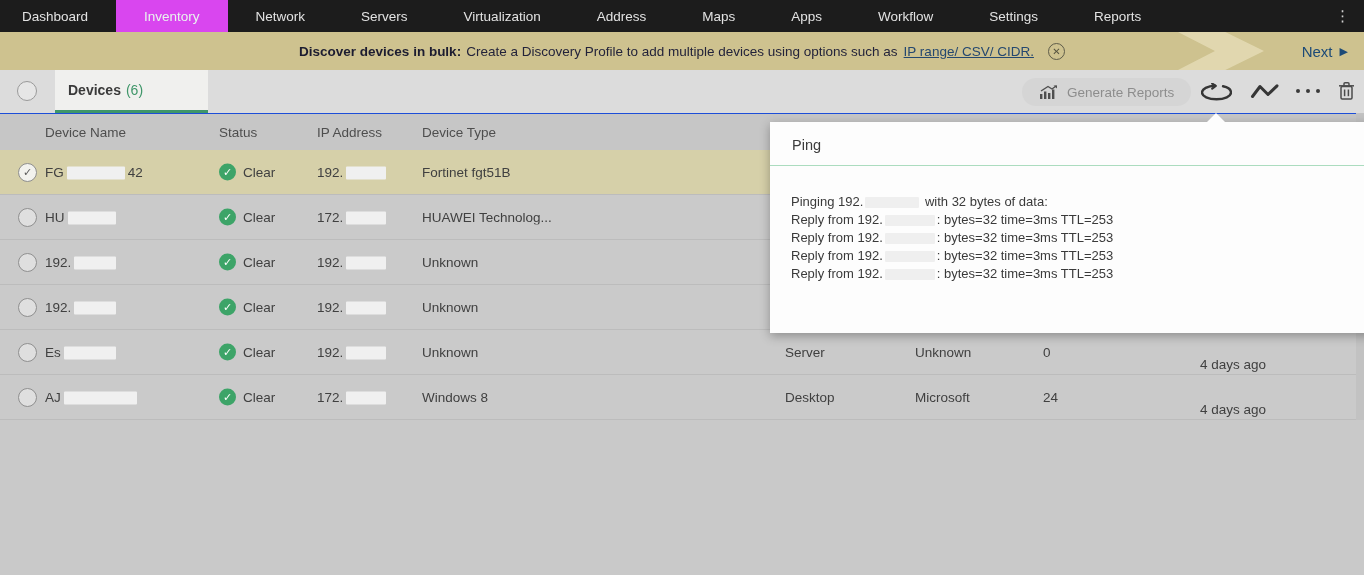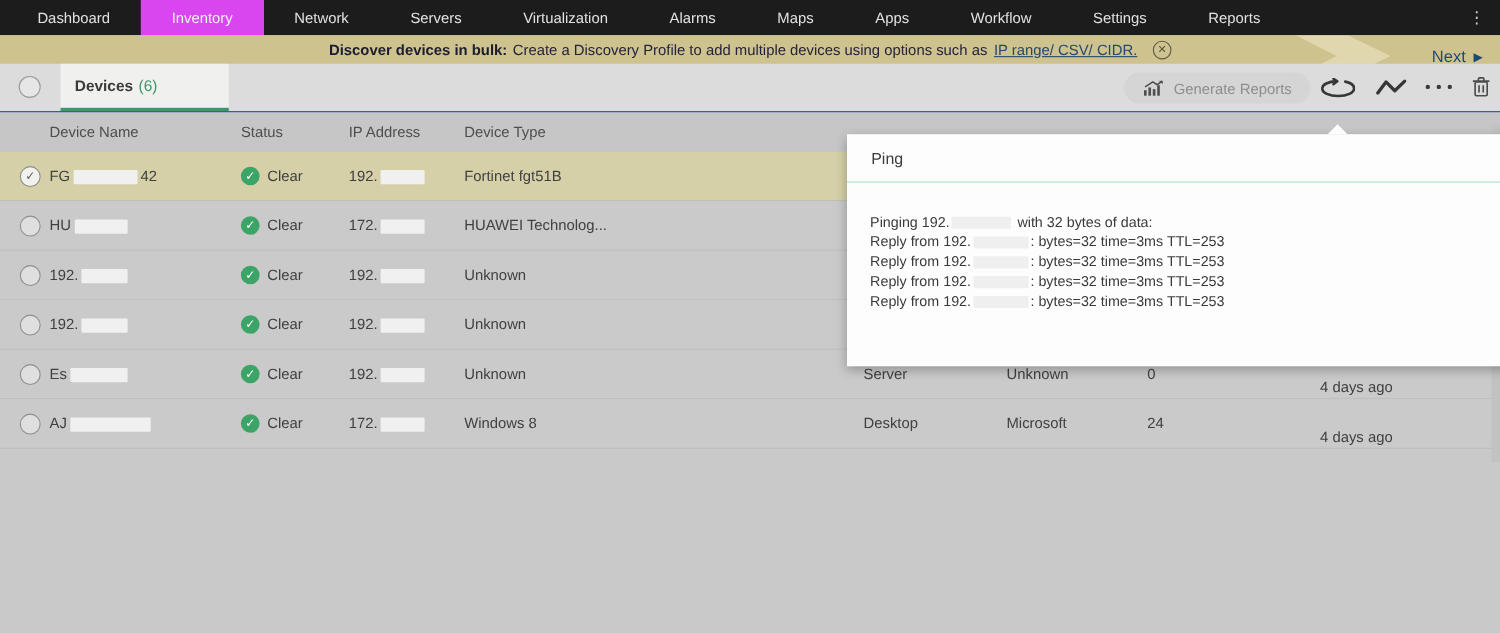--- a/index.html
+++ b/index.html
@@ -1,29 +1,29 @@
 <!DOCTYPE html>
 <html><head>
 <meta charset="utf-8">
 <style>
   * { margin:0; padding:0; box-sizing:border-box; }
   html,body { width:1364px; height:575px; overflow:hidden;
     font-family:"Liberation Sans", sans-serif; background:#c9c9c9; }
 
   
-  .nav { display:flex; align-items:stretch; height:32px; background:#1c1c1c;padding-left:12px; }
+  .nav { display:flex; align-items:stretch; height:32px; background:#1c1c1c; }
   .nav-item { display:flex; align-items:center; padding:0 28px; font-size:13.5px;
     color:#e2e2e2; cursor:pointer; white-space:nowrap; }
   .nav-item:first-child { padding-left:22px; }
   .nav-item.active { background:#d946ef; color:#e9f5ee; }
   .nav-kebab { margin-left:auto; display:flex; align-items:center; padding:0 14px;
     color:#cfcfcf; font-size:15px; cursor:pointer; letter-spacing:0; }
 
   
-  .banner { position:relative; height:26px; background:#cec28f; display:flex;
+  .banner { position:relative; height:38px; background:#cec28f; display:flex;
     align-items:center; justify-content:center; font-size:13.5px; color:#23233a; }
   .banner-chevron { position:absolute; right:100px; top:0; width:86px; height:38px;
     background:rgba(240,234,203,0.55);
     clip-path:polygon(0 0,55% 0,100% 50%,55% 100%,0 100%,43% 50%); }
   .banner-bold { font-weight:bold; color:#1c1c30; margin-right:5px; }
   .banner-link { color:#25486f; text-decoration:underline; margin-left:6px; cursor:pointer; }
   .banner-close { margin-left:14px; width:17px; height:17px; border:1px solid #5e5c49;
     border-radius:50%; color:#55533f; font-size:10px; display:flex; align-items:center;
     justify-content:center; cursor:pointer; }
   .banner-next { position:absolute; right:16px; top:0; height:38px; display:flex;
@@ -84,21 +84,21 @@
 </style>
 </head>
 <body>
 
 <div class="nav">
   <div class="nav-item">Dashboard</div>
   <div class="nav-item active">Inventory</div>
   <div class="nav-item">Network</div>
   <div class="nav-item">Servers</div>
   <div class="nav-item">Virtualization</div>
-  <div class="nav-item">Alarms</div>
+  <div class="nav-item">Address</div>
   <div class="nav-item">Maps</div>
   <div class="nav-item">Apps</div>
   <div class="nav-item">Workflow</div>
   <div class="nav-item">Settings</div>
   <div class="nav-item">Reports</div>
   <div class="nav-kebab">⋮</div>
 </div>
 
 <div class="banner">
   <div class="banner-chevron"></div>

